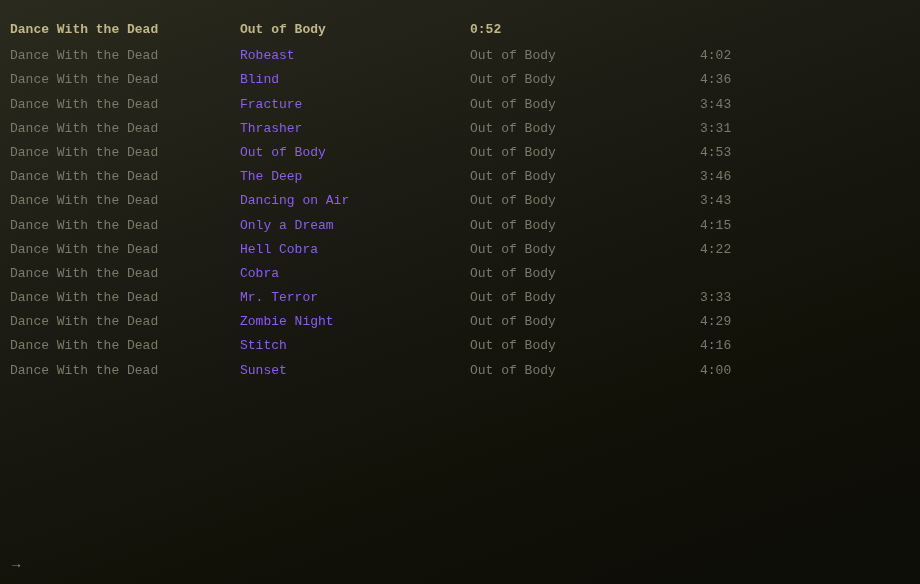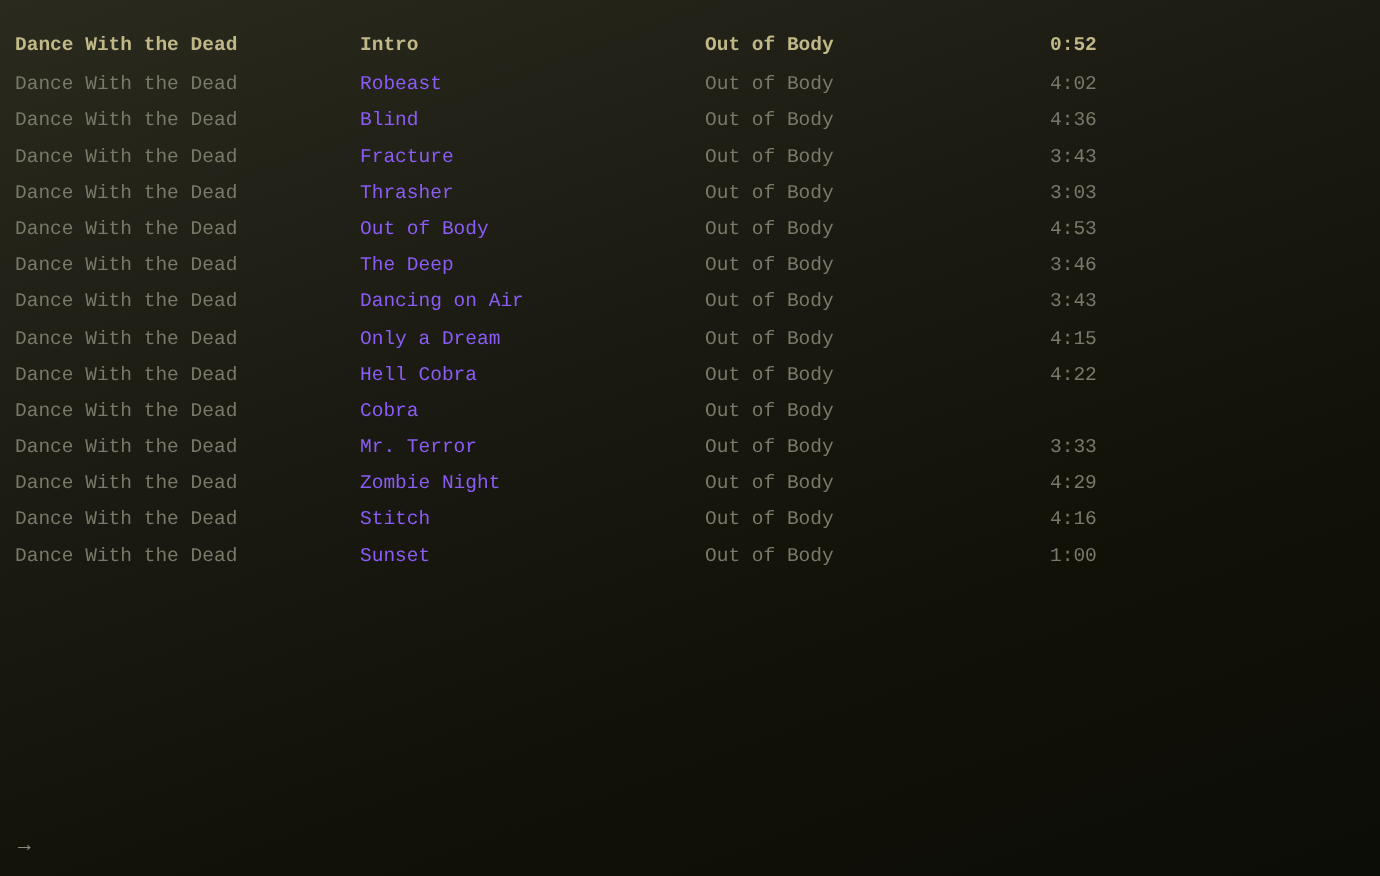--- a/index.html
+++ b/index.html
@@ -69,21 +69,20 @@
       color: #8a8a7a;
       font-size: 14px;
     }
   </style>
 </head>
 <body>
 
 <div class="track-list">
   <div class="track-row header">
     <span class="col-artist">Dance With the Dead</span>
-    <span class="col-title">Intro</span>
     <span class="col-album">Out of Body</span>
     <span class="col-duration">0:52</span>
   </div>
   <div id="track-rows">
       <div class="track-row">
       <span class="col-artist">Dance With the Dead</span>
       <span class="col-title">Robeast</span>
       <span class="col-album">Out of Body</span>
       <span class="col-duration">4:02</span>
     </div>
@@ -96,21 +95,21 @@
       <div class="track-row">
       <span class="col-artist">Dance With the Dead</span>
       <span class="col-title">Fracture</span>
       <span class="col-album">Out of Body</span>
       <span class="col-duration">3:43</span>
     </div>
       <div class="track-row">
       <span class="col-artist">Dance With the Dead</span>
       <span class="col-title">Thrasher</span>
       <span class="col-album">Out of Body</span>
-      <span class="col-duration">3:03</span>
+      <span class="col-duration">3:31</span>
     </div>
       <div class="track-row">
       <span class="col-artist">Dance With the Dead</span>
       <span class="col-title">Out of Body</span>
       <span class="col-album">Out of Body</span>
       <span class="col-duration">4:53</span>
     </div>
       <div class="track-row">
       <span class="col-artist">Dance With the Dead</span>
       <span class="col-title">The Deep</span>
@@ -155,18 +154,18 @@
       <div class="track-row">
       <span class="col-artist">Dance With the Dead</span>
       <span class="col-title">Stitch</span>
       <span class="col-album">Out of Body</span>
       <span class="col-duration">4:16</span>
     </div>
       <div class="track-row">
       <span class="col-artist">Dance With the Dead</span>
       <span class="col-title">Sunset</span>
       <span class="col-album">Out of Body</span>
-      <span class="col-duration">1:00</span>
+      <span class="col-duration">4:00</span>
     </div>
     </div>
 </div>
 
 <div class="bottom-arrow">→</div>
 
 </body></html>

